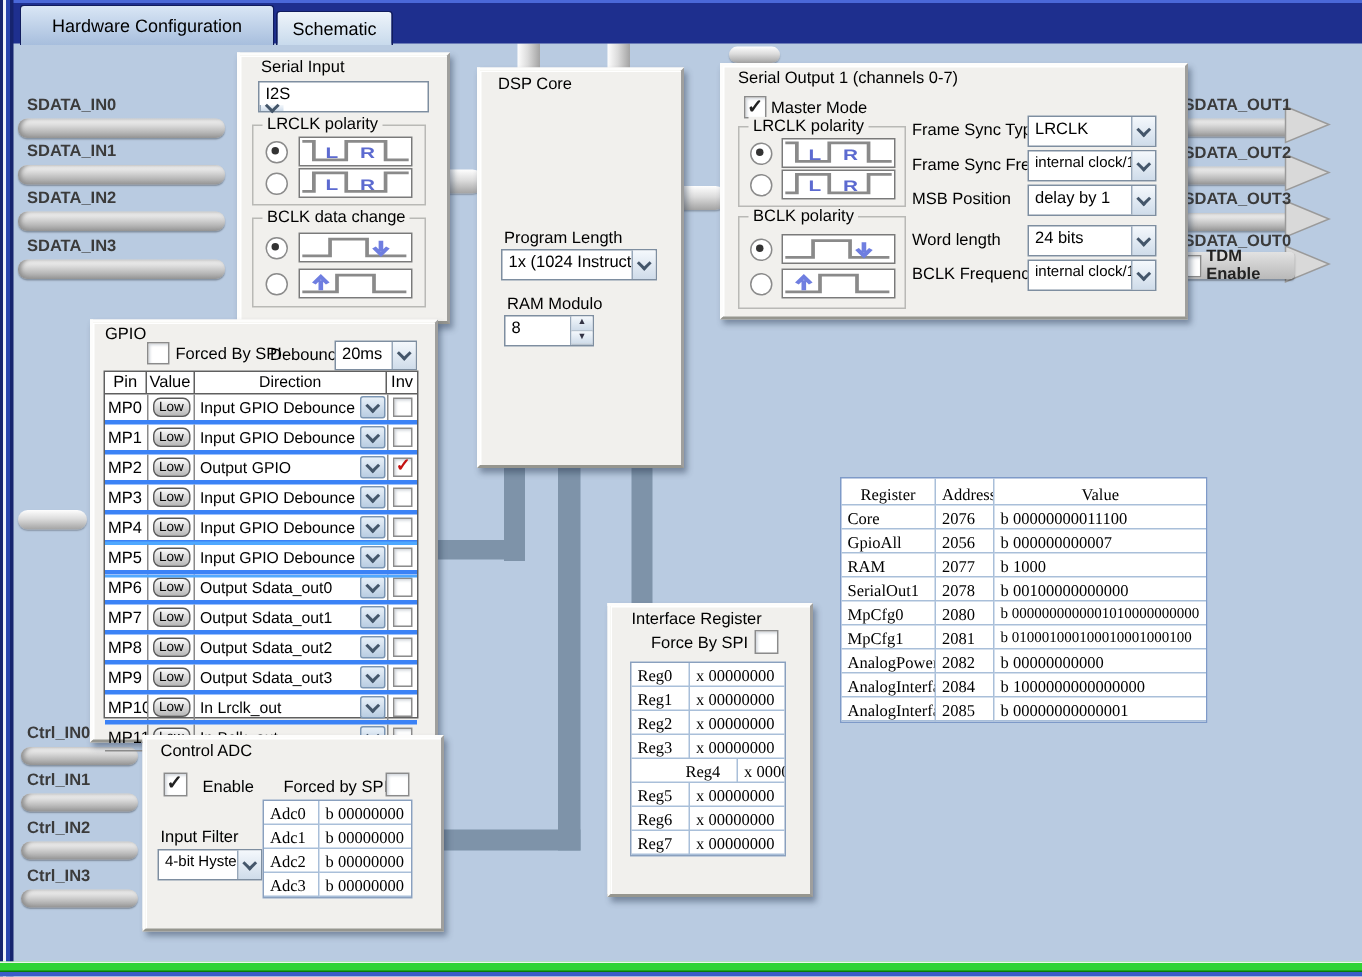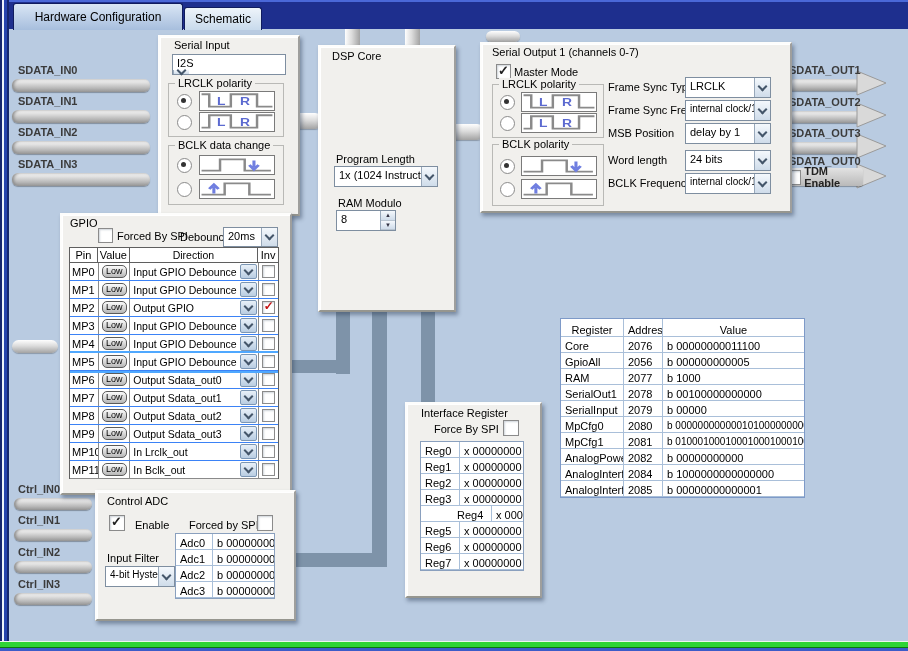--- a/index.html
+++ b/index.html
@@ -39,34 +39,34 @@
   .pushbtn{position:absolute;display:flex;align-items:center;justify-content:center;background:linear-gradient(#fbfbfb,#dedede);border:1px solid #707070;box-shadow:inset 0 0 0 1px #f4f4f4;}
   .lowbtn{display:inline-block;width:23px;height:11px;line-height:11px;text-align:center;font-size:9px;border:1px solid #5a5a5a;border-radius:5px;background:linear-gradient(#fcfcfc,#b7b7b7);}
   .spin{position:absolute;display:flex;background:#fff;border:1px solid #7e8ea0;}
   .spin .sval{flex:1;padding:2px 0 0 4px;}
   .spin .sbtns{width:14px;display:flex;flex-direction:column;border-left:1px solid #98a8ba;}
   .spin .sbtns div{flex:1;background:linear-gradient(#f4f8fc,#cfdcea);border-bottom:1px solid #b8c4d0;display:flex;align-items:center;justify-content:center;font-size:6px;color:#334;}
   
   .gtable{position:absolute;background:#fff;border:1px solid #5f5f5f;}
   .ghead,.grow{display:flex;align-items:center;}
   .ghead{height:14px;border-bottom:1px solid #5f5f5f;text-align:center;}
-  .grow{height:17px;border-bottom:1px solid #3b82f6;position:relative;}
+  .grow{height:17px;border-bottom:3px solid #3b82f6;position:relative;}
   .grow:last-child{border-bottom:1px solid #8a8a8a;}
   .gc{height:100%;display:flex;align-items:center;overflow:hidden;}
   .c1{width:27px;padding-left:2px;}
   .c2{width:31px;border-left:1px solid #8a8a8a;justify-content:center;}
   .c3{width:128px;border-left:1px solid #8a8a8a;padding-left:3px;position:relative;font-size:10.5px;}
   .c4{width:20px;border-left:1px solid #8a8a8a;justify-content:center;}
   .ghead .c2,.ghead .c3,.ghead .c4{border-left:1px solid #5f5f5f;}
   .ghead .gc{justify-content:center;padding-left:0;}
   .ddbtn{position:absolute;right:1px;top:1px;width:15px;height:13px;border:1px solid #7b96b4;border-radius:2px;background:linear-gradient(#e8f0f8,#b9cde2);display:flex;align-items:center;justify-content:center;}
   .grow.sel{box-shadow:0 -2px 0 #4fa8ff,0 2px 0 #4fa8ff;z-index:3;}
   
   .btable{position:absolute;background:#fff;border:1px solid #7e9ac8;z-index:2;}
-  .brow{display:flex;}
+  .brow{display:flex;font-family:Liberation Serif, serif;}
   .bcell{border-right:1px solid #a9bfd9;border-bottom:1px solid #a9bfd9;padding:3px 4px 0 4px;white-space:nowrap;overflow:hidden;}
   .bcell:last-child{border-right:none;}
   .bhead .bcell{text-align:center;padding-top:5px;}
   
   .portlabel{position:absolute;font-weight:bold;color:#3b3b3b;white-space:nowrap;z-index:2;}
   .portbar{position:absolute;border-radius:6px;background:linear-gradient(#fbfbfb,#d6d6d6 40%,#9a9a9a);box-shadow:inset 2px 0 3px #8f8f8f,0 1px 1px rgba(0,0,0,.3);z-index:1;}
   .arrow{position:absolute;z-index:1;}
   .tdmbar{position:absolute;background:linear-gradient(#e2e2e2,#b9b9b9);border-radius:3px;display:flex;align-items:center;z-index:2;box-shadow:0 1px 1px rgba(0,0,0,.3);}
   
   .bottombar{position:absolute;left:0;top:617px;width:908px;height:24px;background:#cfcbbf;border-top:1px solid #9a9689;z-index:5;}
@@ -493,36 +493,31 @@
       <div class="bcell" style="flex:1;">Value</div>
     </div>
     <div class="brow">
         <div class="bcell" style="width:54px;">Core</div>
         <div class="bcell" style="width:30px;">2076</div>
         <div class="bcell" style="flex:1;">b 00000000011100</div>
       </div>
     <div class="brow">
         <div class="bcell" style="width:54px;">GpioAll</div>
         <div class="bcell" style="width:30px;">2056</div>
-        <div class="bcell" style="flex:1;">b 000000000005</div>
+        <div class="bcell" style="flex:1;">b 000000000007</div>
       </div>
     <div class="brow">
         <div class="bcell" style="width:54px;">RAM</div>
         <div class="bcell" style="width:30px;">2077</div>
         <div class="bcell" style="flex:1;">b 1000</div>
       </div>
     <div class="brow">
         <div class="bcell" style="width:54px;">SerialOut1</div>
         <div class="bcell" style="width:30px;">2078</div>
         <div class="bcell" style="flex:1;">b 00100000000000</div>
-      </div>
-    <div class="brow">
-        <div class="bcell" style="width:54px;">SerialInput</div>
-        <div class="bcell" style="width:30px;">2079</div>
-        <div class="bcell" style="flex:1;">b 00000</div>
       </div>
     <div class="brow">
         <div class="bcell" style="width:54px;">MpCfg0</div>
         <div class="bcell" style="width:30px;">2080</div>
         <div class="bcell" style="flex:1;font-size:10px;">b 0000000000001010000000000</div>
       </div>
     <div class="brow">
         <div class="bcell" style="width:54px;">MpCfg1</div>
         <div class="bcell" style="width:30px;">2081</div>
         <div class="bcell" style="flex:1;font-size:10px;">b 010001000100010001000100</div>

